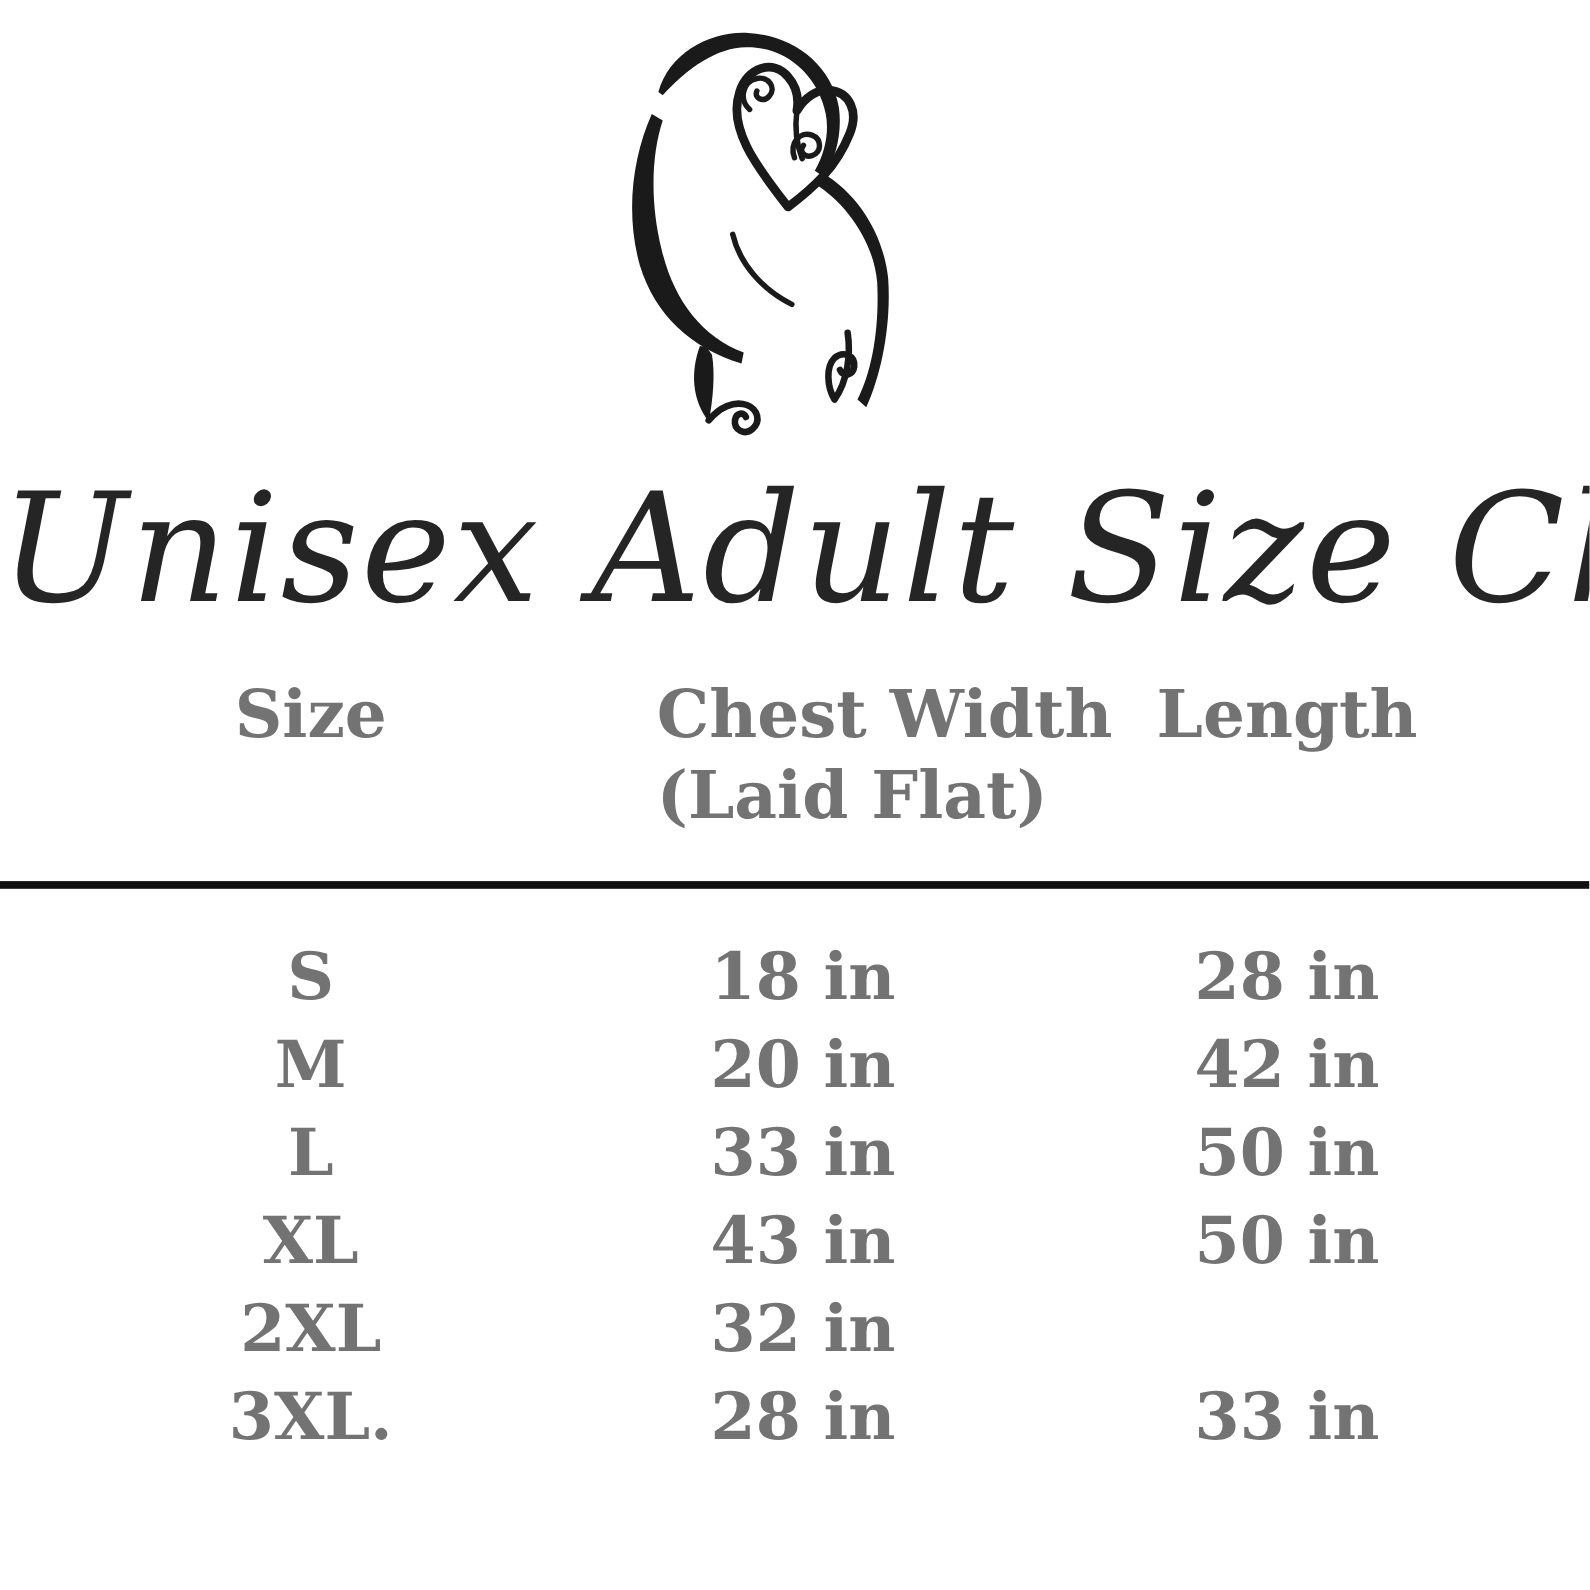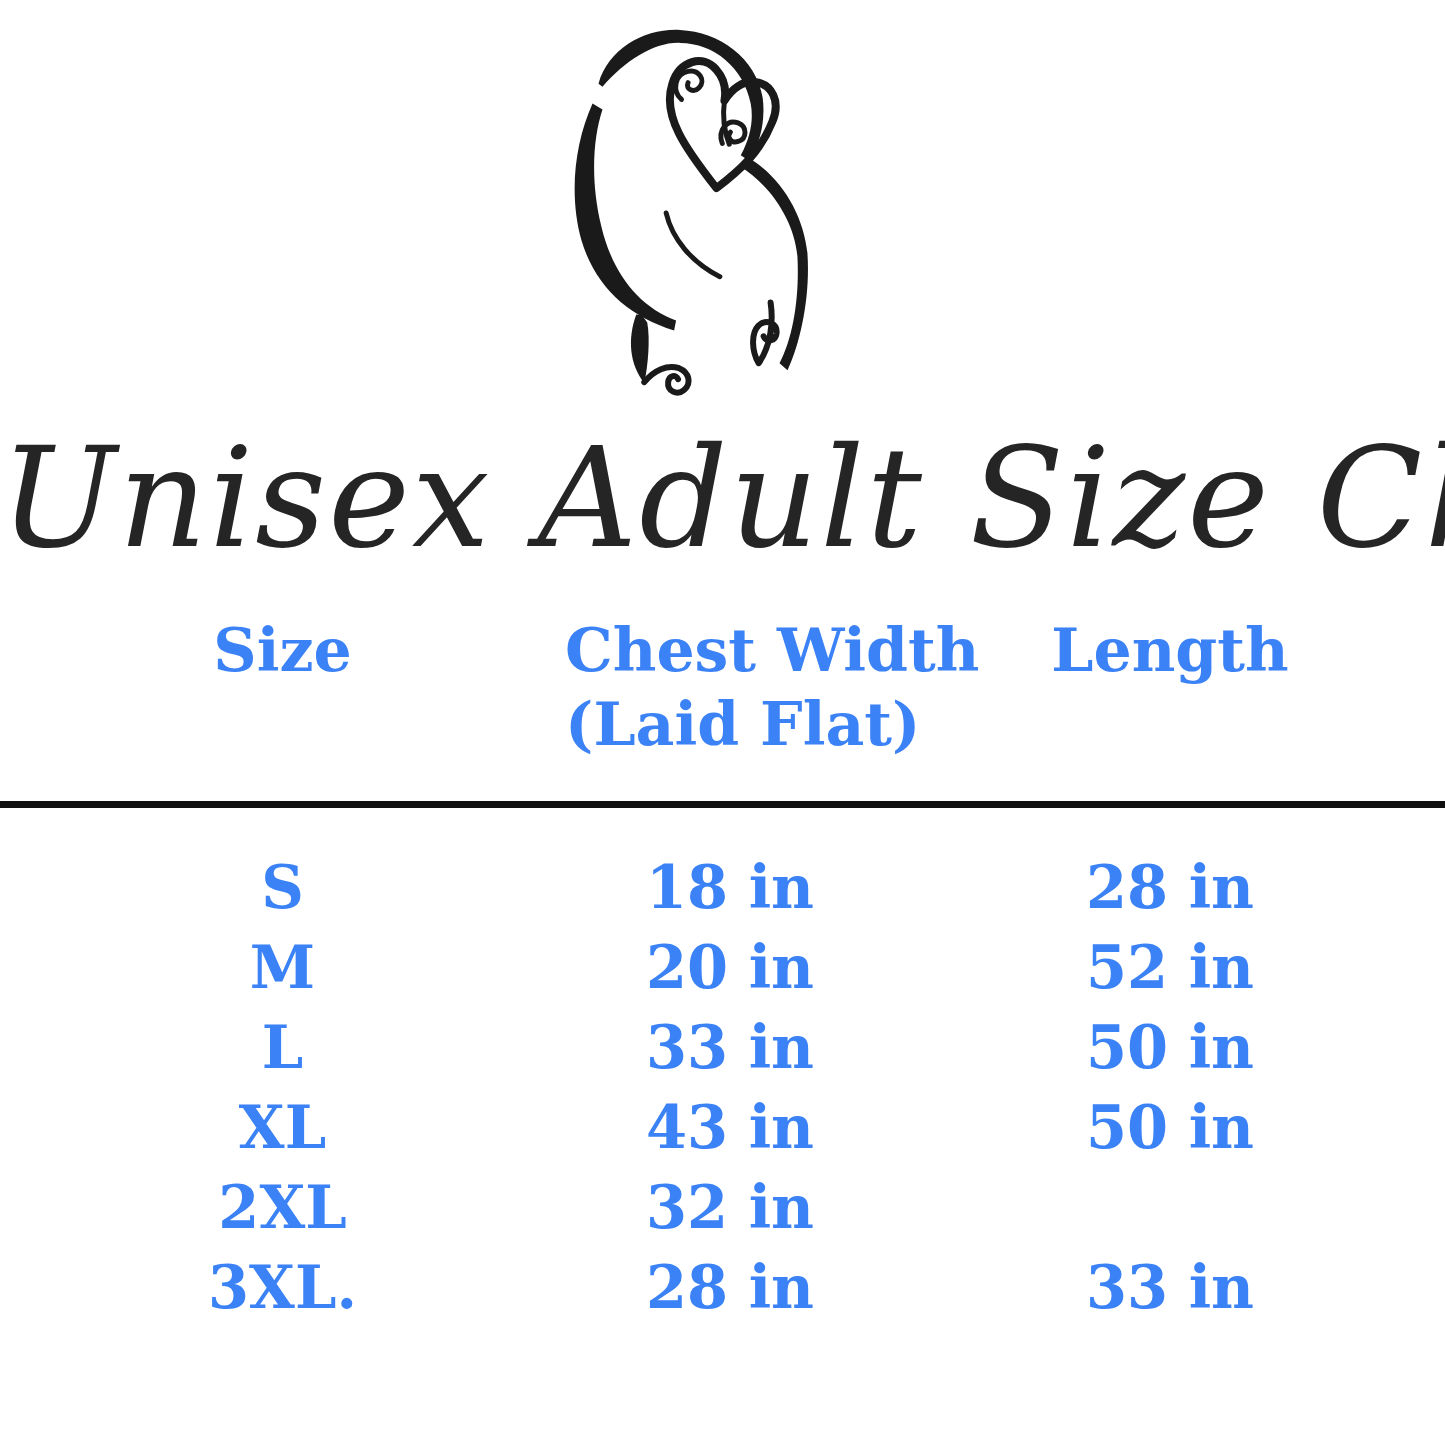--- a/index.html
+++ b/index.html
@@ -41,28 +41,29 @@
     grid-template-columns: 565px 330px 550px;
     width: 100%;
   }
   .cell {
     text-align: center;
     font-weight: 700;
     font-size: 59px;
     line-height: 80px;
     white-space: nowrap;
     font-variant-numeric: oldstyle-nums;
-    color: #3b82f6;
+    color: #737373;
   }
   .thead { margin-top: 29px; }
   .thead .cell { font-size: 60px; line-height: 74px; }
   .chest-head-block {
     display: inline-block;
     text-align: left;
     vertical-align: top;
+    margin-left: 32px;
   }
   .chest-head-block span { display: block; }
   .divider {
     border: none;
     margin: 40px 0 0 0;
     width: 100%; height: 7px;
     background: #101010;
   }
   .tbody { margin-top: 40px; }
 </style>
@@ -123,21 +124,21 @@
 
     <div class="tbody">
       <div class="trow">
         <div class="cell">S</div>
         <div class="cell">18 in</div>
         <div class="cell">28 in</div>
       </div>
       <div class="trow">
         <div class="cell">M</div>
         <div class="cell">20 in</div>
-        <div class="cell">52 in</div>
+        <div class="cell">42 in</div>
       </div>
       <div class="trow">
         <div class="cell">L</div>
         <div class="cell">33 in</div>
         <div class="cell">50 in</div>
       </div>
       <div class="trow">
         <div class="cell">XL</div>
         <div class="cell">43 in</div>
         <div class="cell">50 in</div>

